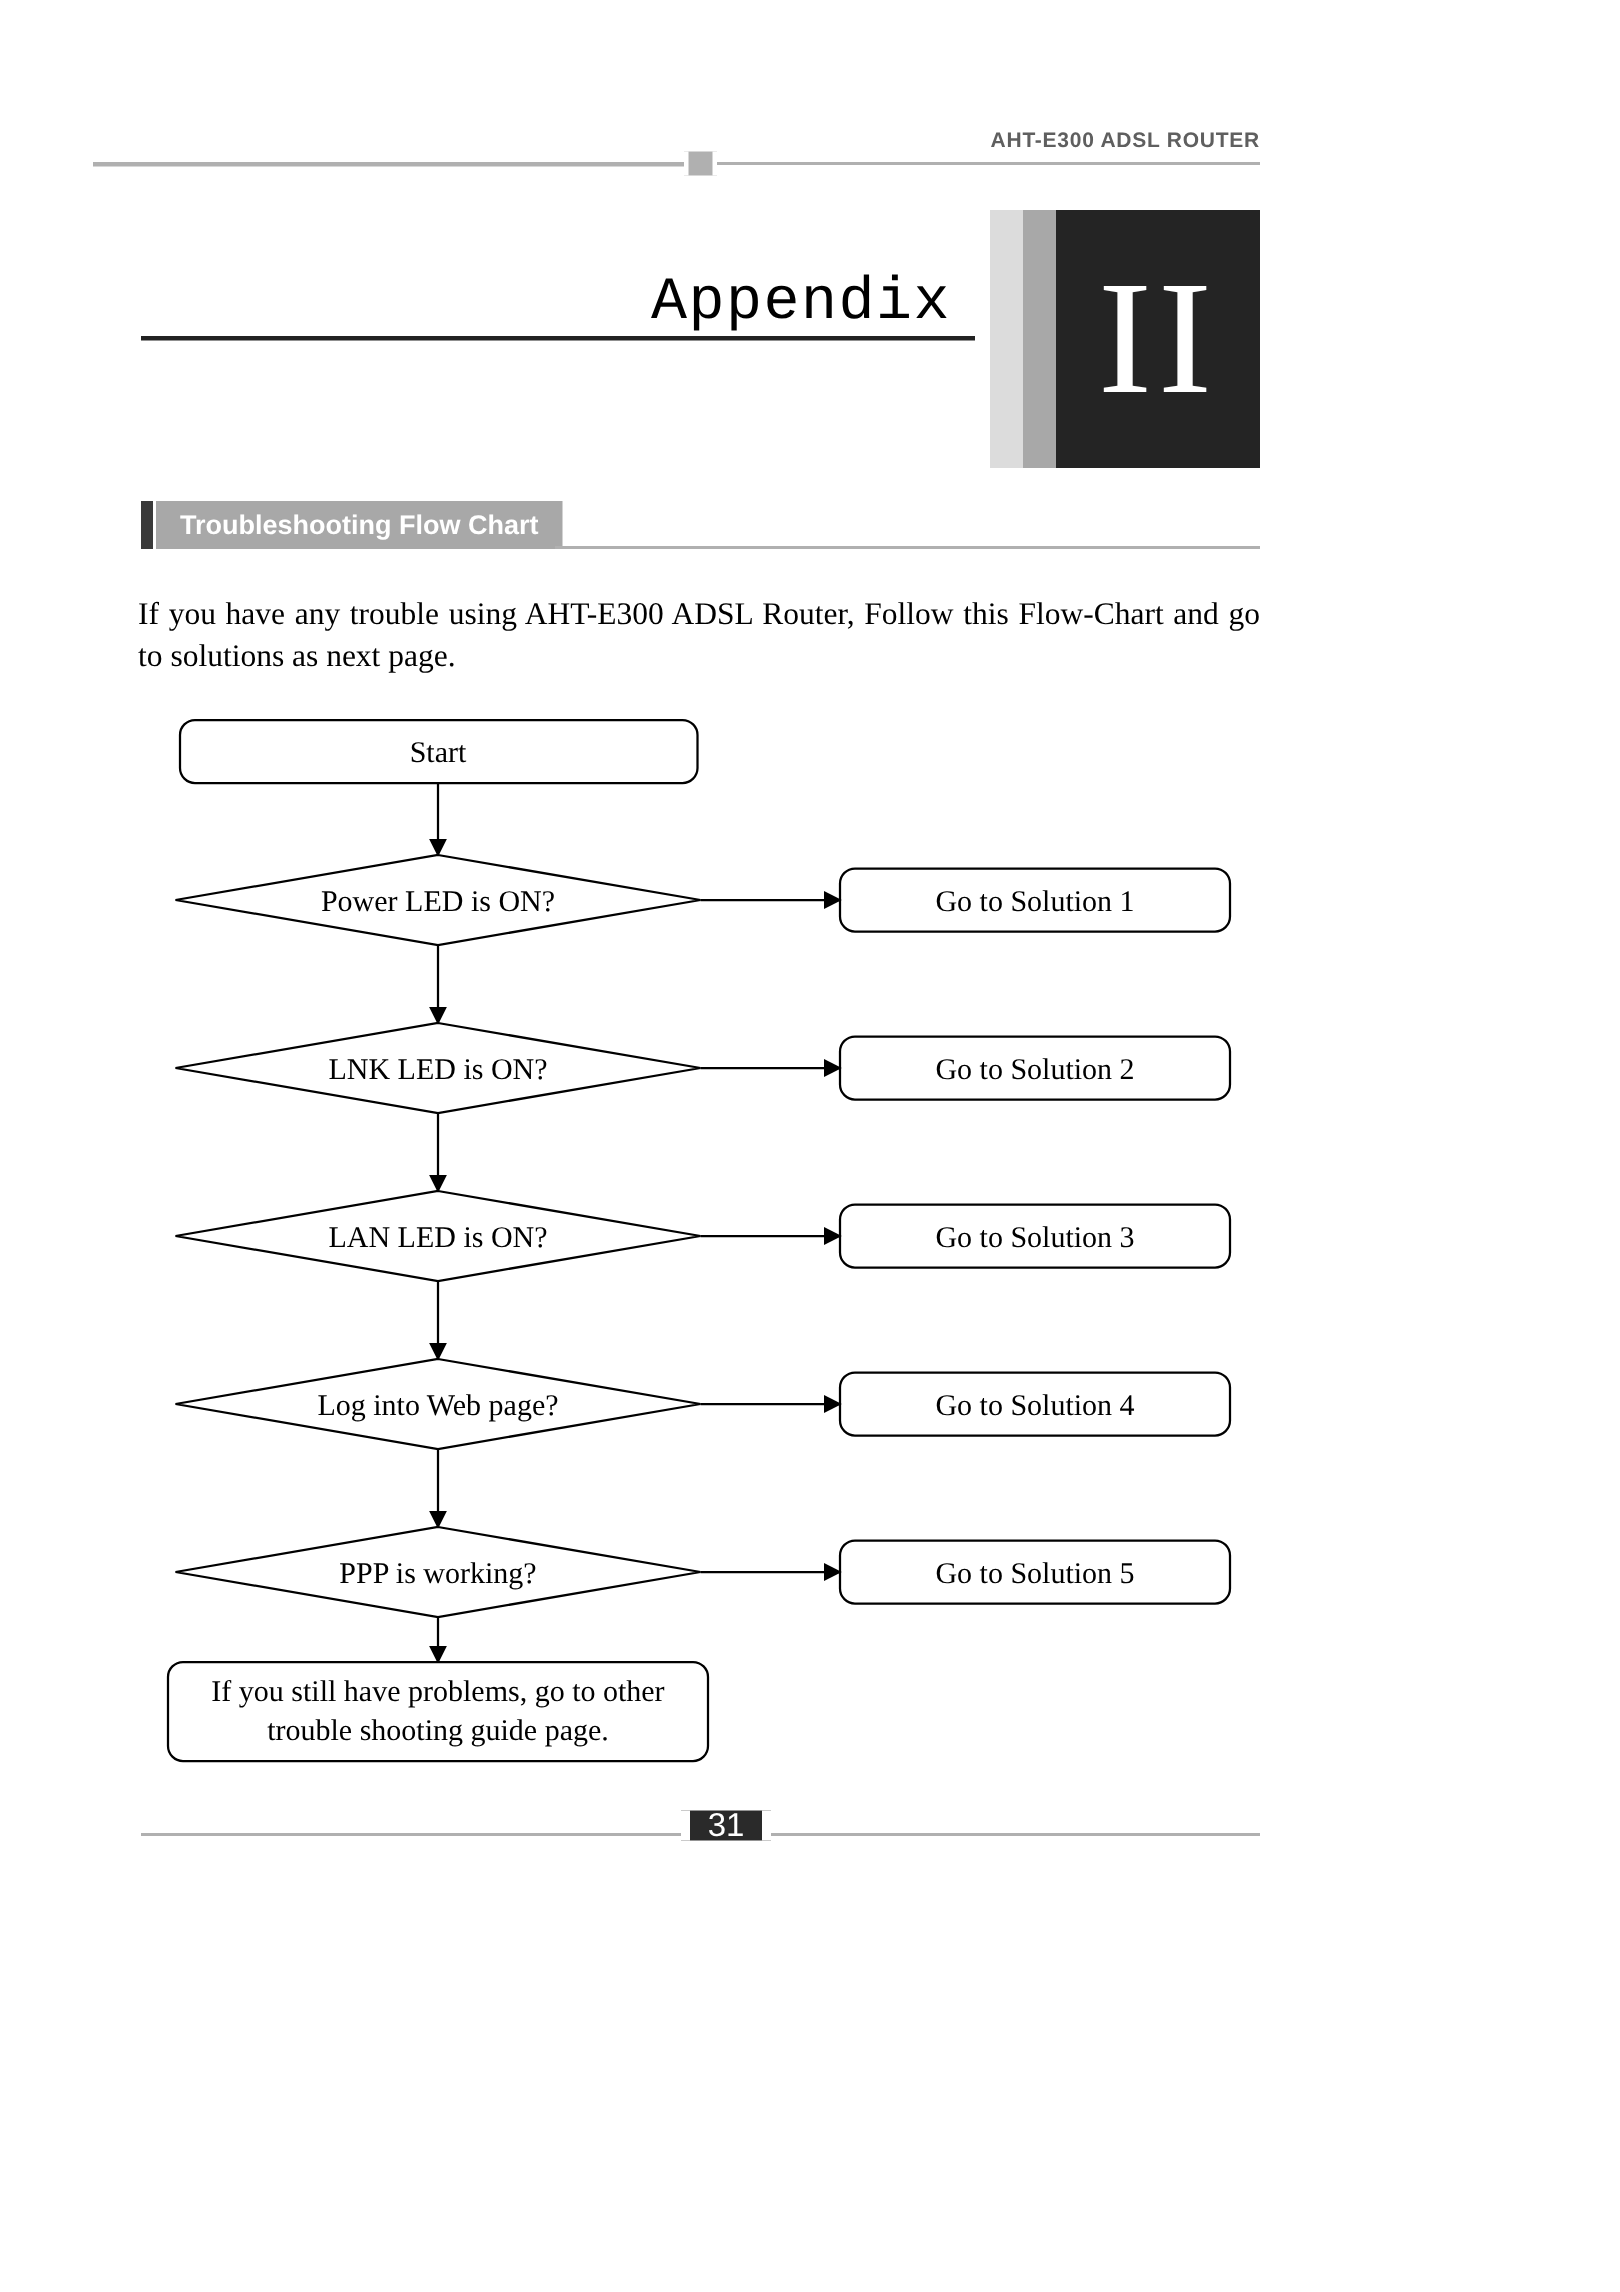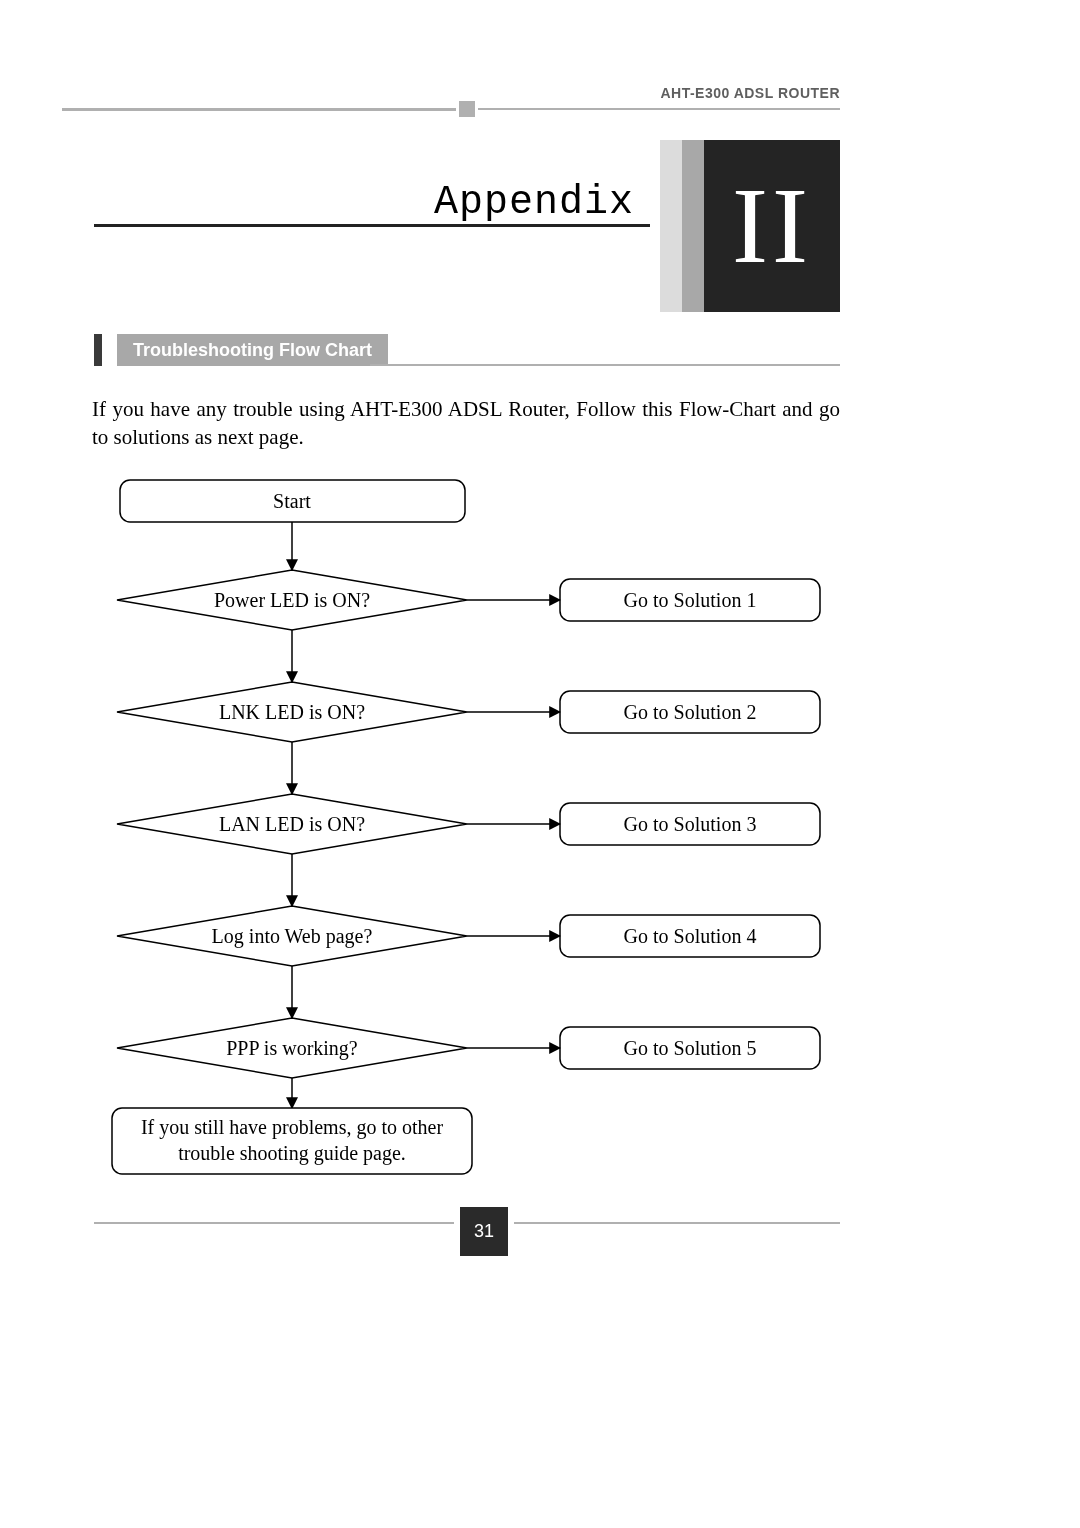--- a/index.html
+++ b/index.html
@@ -128,21 +128,20 @@
   .section-tab-body {
     height: 100%;
     background: #a8a8a8;
     color: #fff;
     font-family: Arial, Helvetica, sans-serif;
     font-weight: 700;
     font-size: 18px;
     padding: 0 16px;
     display: flex;
     align-items: center;
-    margin-left: 13px;
   }
   .section-tab-rule {
     position: absolute;
     left: 370px;
     right: 240px;
     top: 364px;
     height: 2px;
     background: #b0b0b0;
   }
 
@@ -173,25 +172,25 @@
     top: 1222px;
     height: 2px;
     background: #b0b0b0;
   }
   .pagenum {
     position: absolute;
     top: 1207px;
     left: 50%;
     transform: translateX(-86px); 
     width: 48px;
-    height: 49px;
+    height: 20px;
     background: #2a2a2a;
     color: #fff;
     font-family: Arial, Helvetica, sans-serif;
-    font-size: 18px;
+    font-size: 22px;
     display: flex;
     align-items: center;
     justify-content: center;
     border-left: 6px solid #fff;
     border-right: 6px solid #fff;
   }
 
   
   .fc-text { font-family: "Times New Roman", serif; font-size: 20px; }
 </style>

